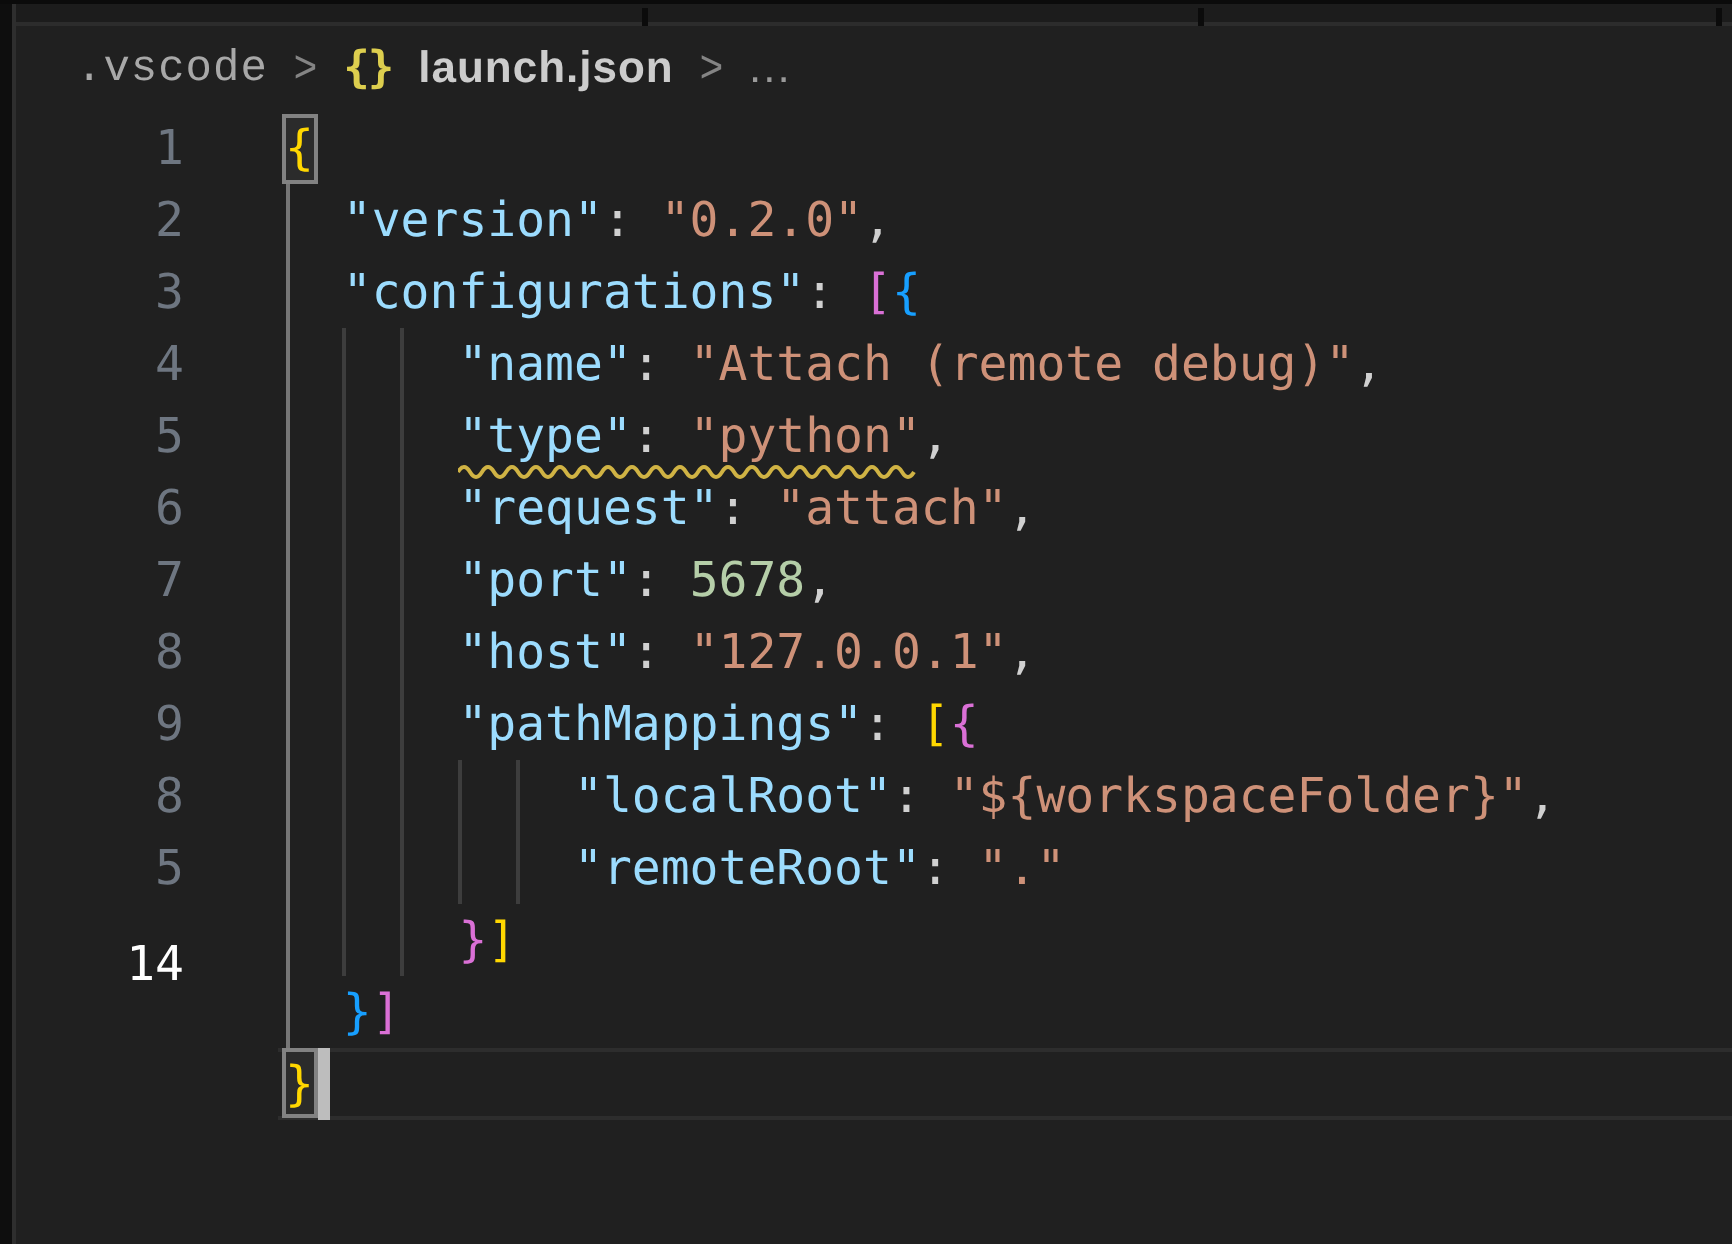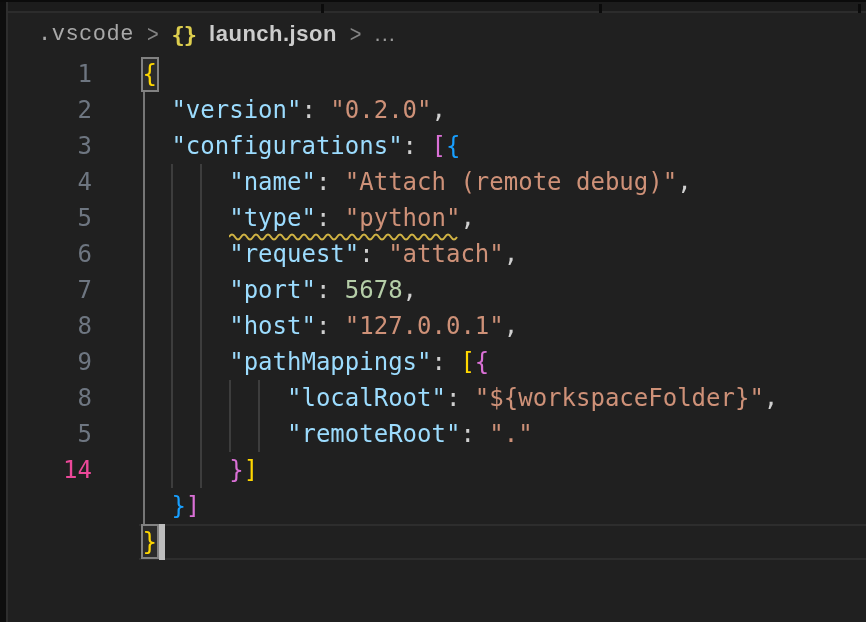--- a/index.html
+++ b/index.html
@@ -26,21 +26,21 @@
   .bc-icon { color:#ddce4e; font-family:"DejaVu Sans Mono","Liberation Mono",monospace;
              font-size:22px; font-weight:bold; letter-spacing:-1px; }
   .bc-file { color:#cccccc; letter-spacing:0.5px;font-weight:bold; }
   .bc-overflow { color:#9a9a9a; letter-spacing:1px; }
 
   
   .gutter { position:absolute; left:10px; top:56px; width:82px;
             font-family:"DejaVu Sans Mono","Liberation Mono",monospace;
             font-size:24px; line-height:36px; text-align:right; }
   .line-num { height:36px; color:#6e7681; }
-  .line-num.active { color:#ec4899; }
+  .line-num.active { color:#ffffff;margin-top:12px; }
 
   
   .code-lines { position:absolute; left:142.5px; top:56px;
                 font-family:"DejaVu Sans Mono","Liberation Mono",monospace;
                 font-size:24px; line-height:36px; white-space:pre; z-index:3; }
   .code-line { height:36px; }
 
   
   .indent-guide { position:absolute; width:2px; background:#3d3d3d; z-index:1; }
   .indent-guide.active { background:#767676; }

